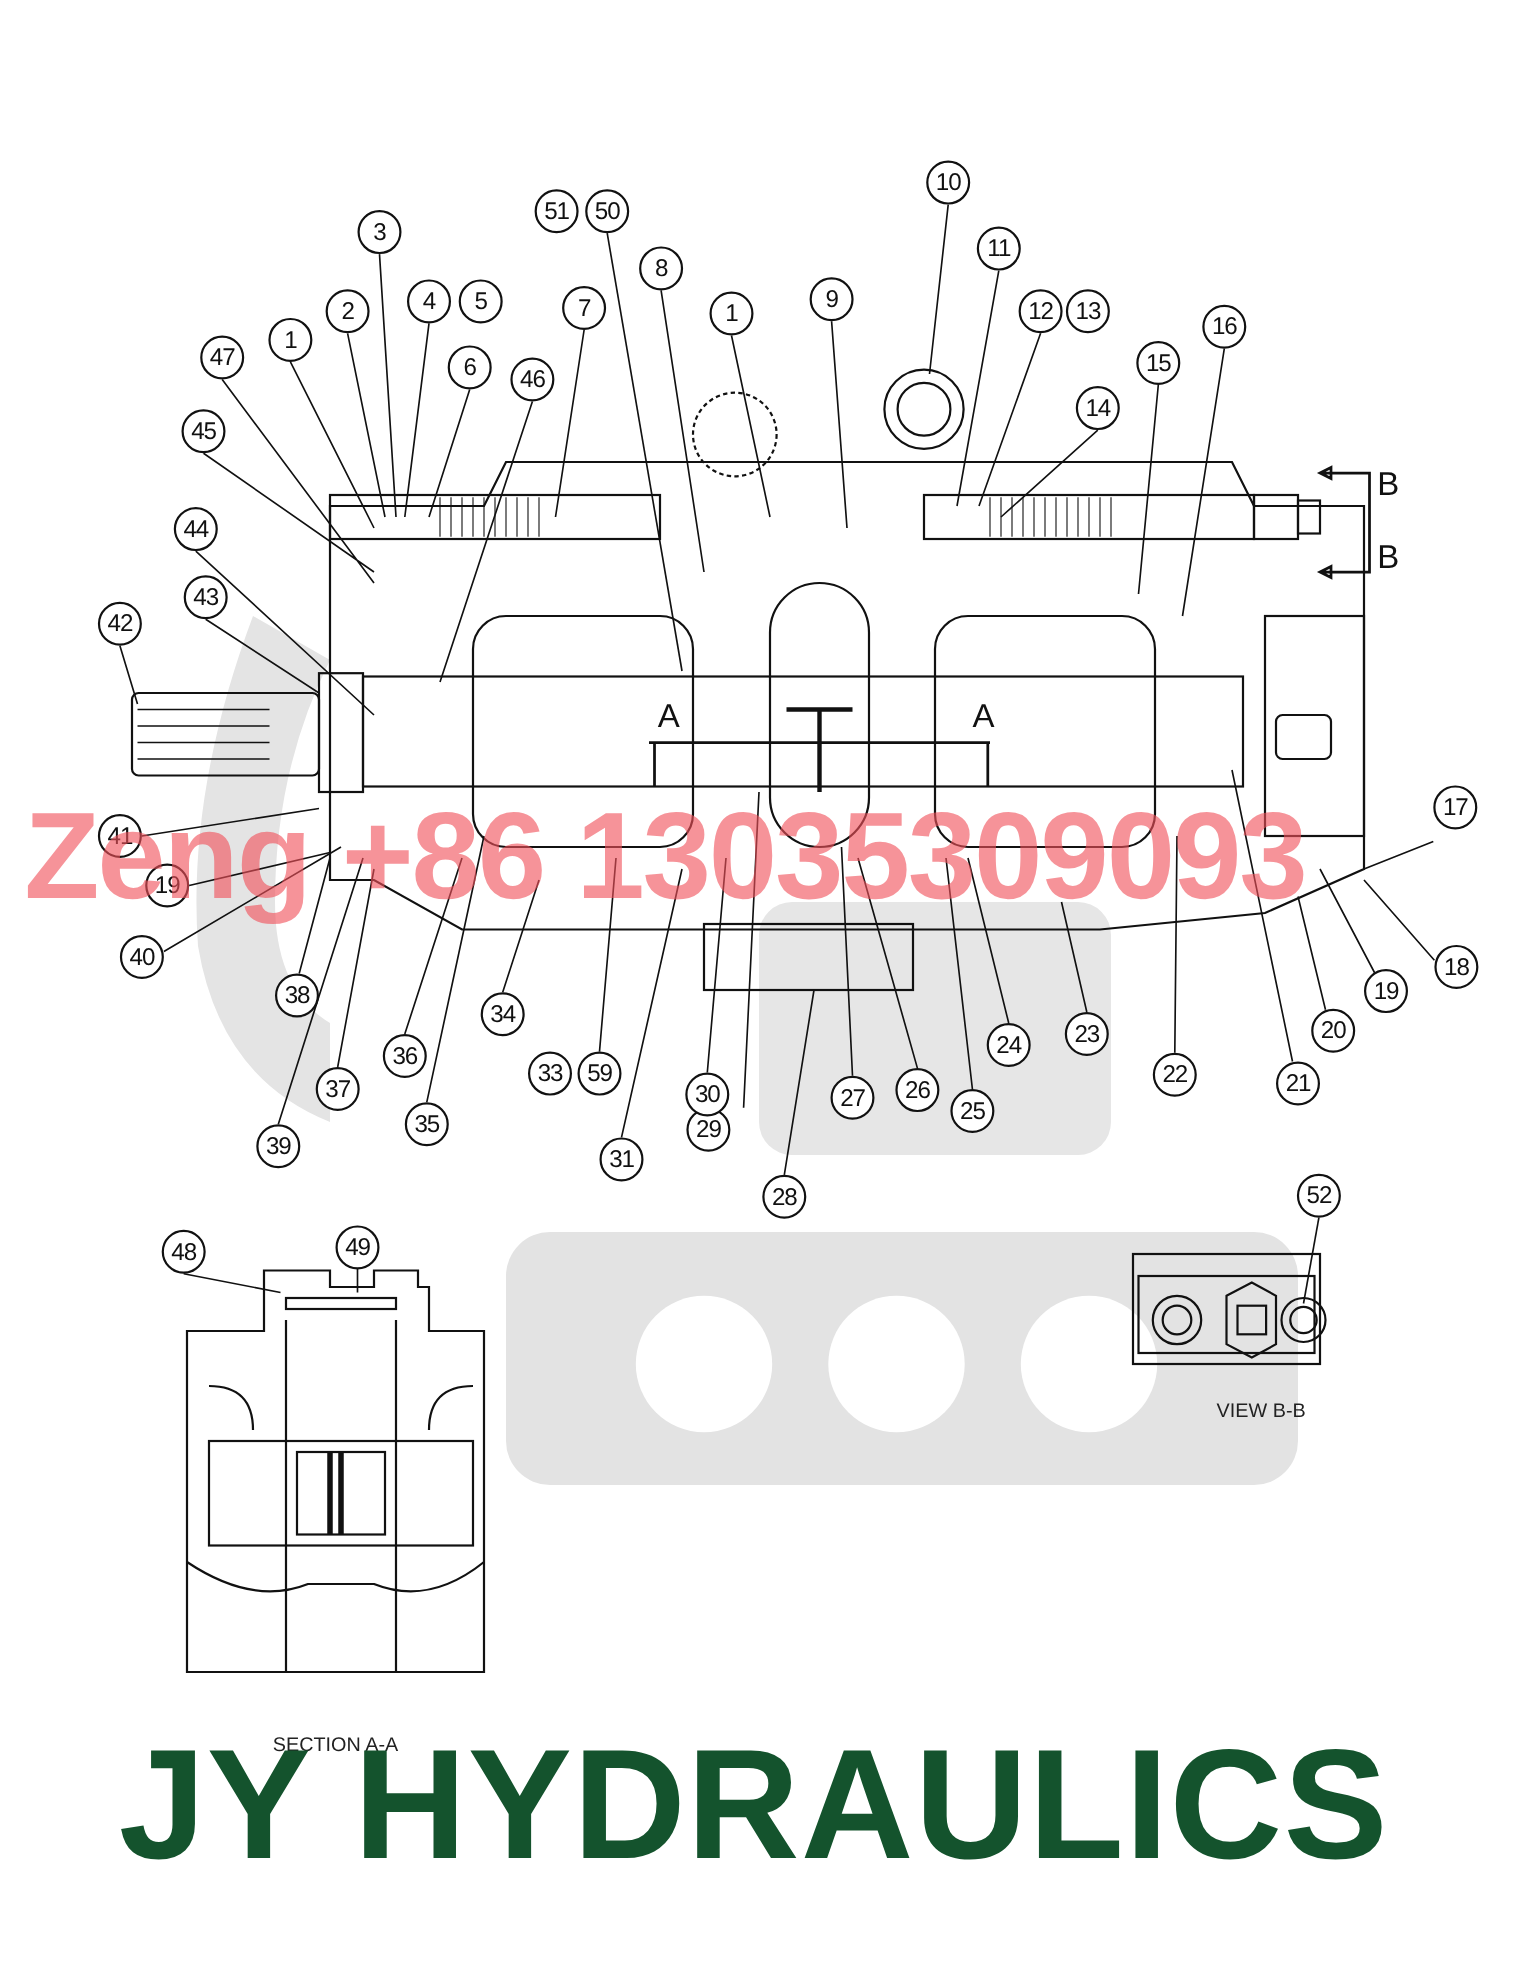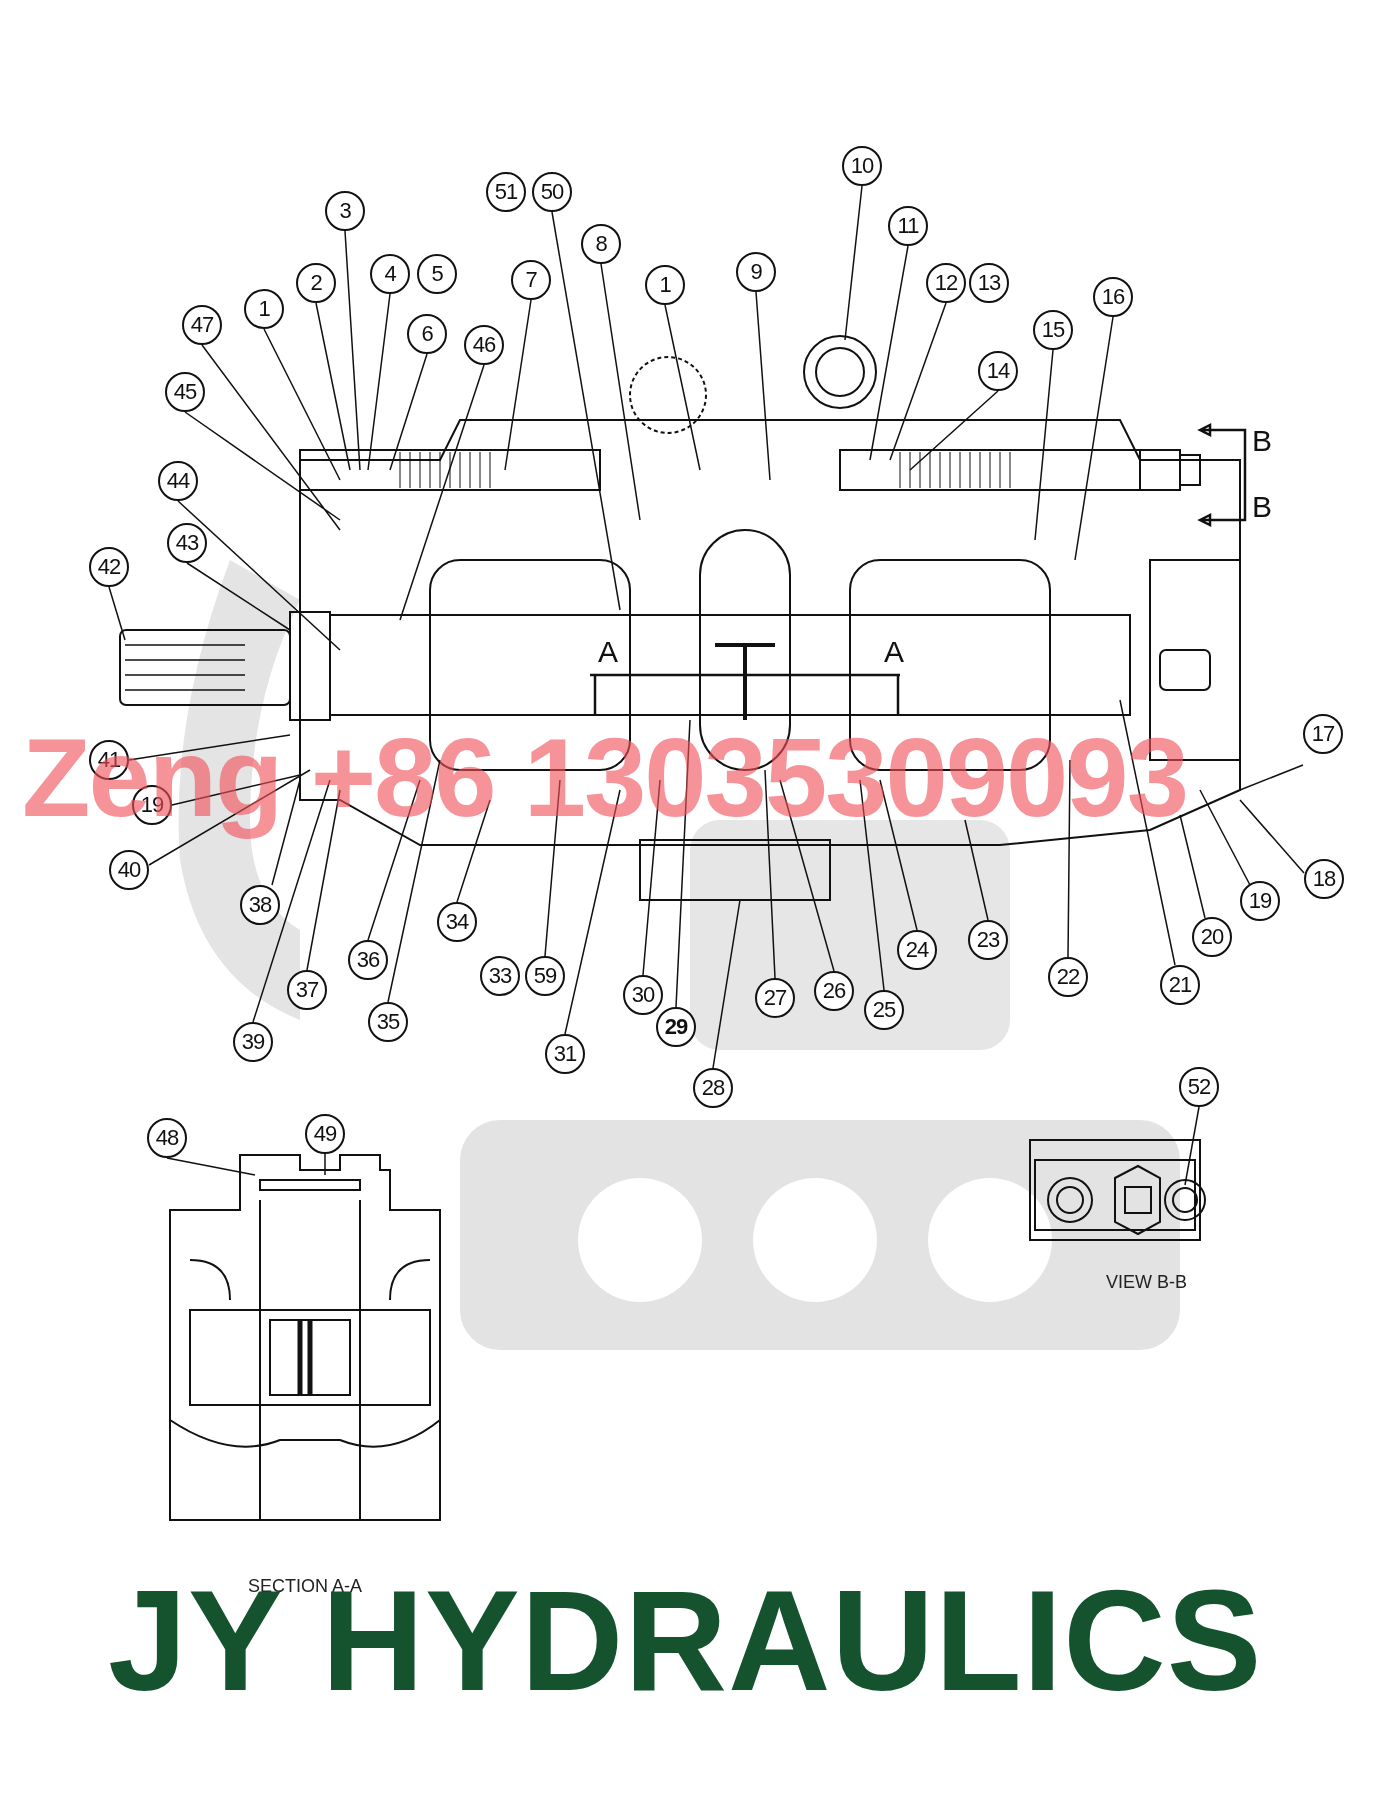--- a/index.html
+++ b/index.html
@@ -127,30 +127,30 @@
     <div class="callout" style="left: 1260px; top: 901px;">19</div>
     <div class="callout" style="left: 1212px; top: 937px;">20</div>
     <div class="callout" style="left: 1180px; top: 985px;">21</div>
     <div class="callout" style="left: 1068px; top: 977px;">22</div>
     <div class="callout" style="left: 988px; top: 940px;">23</div>
     <div class="callout" style="left: 917px; top: 950px;">24</div>
     <div class="callout" style="left: 884px; top: 1010px;">25</div>
     <div class="callout" style="left: 834px; top: 991px;">26</div>
     <div class="callout" style="left: 775px; top: 998px;">27</div>
     <div class="callout" style="left: 713px; top: 1088px;">28</div>
-    <div class="callout" style="left: 676px; top: 1027px; font-weight: bold;">29</div>
+    <div class="callout" style="left: 644px; top: 1027px;">29</div>
     <div class="callout" style="left: 643px; top: 995px;">30</div>
     <div class="callout" style="left: 565px; top: 1054px;">31</div>
     <div class="callout" style="left: 545px; top: 976px;">59</div>
     <div class="callout" style="left: 500px; top: 976px;">33</div>
     <div class="callout" style="left: 457px; top: 922px;">34</div>
     <div class="callout" style="left: 388px; top: 1022px;">35</div>
     <div class="callout" style="left: 368px; top: 960px;">36</div>
     <div class="callout" style="left: 307px; top: 990px;">37</div>
-    <div class="callout" style="left: 260px; top: 905px;">38</div>
+    <div class="callout" style="left: 270px; top: 905px;">38</div>
     <div class="callout" style="left: 253px; top: 1042px;">39</div>
     <div class="callout" style="left: 129px; top: 870px;">40</div>
     <div class="callout" style="left: 109px; top: 760px;">41</div>
     <div class="callout" style="left: 109px; top: 567px;">42</div>
     <div class="callout" style="left: 187px; top: 543px;">43</div>
     <div class="callout" style="left: 178px; top: 481px;">44</div>
     <div class="callout" style="left: 185px; top: 392px;">45</div>
     <div class="callout" style="left: 484px; top: 345px;">46</div>
     <div class="callout" style="left: 202px; top: 325px;">47</div>
     <div class="callout" style="left: 167px; top: 1138px;">48</div>

